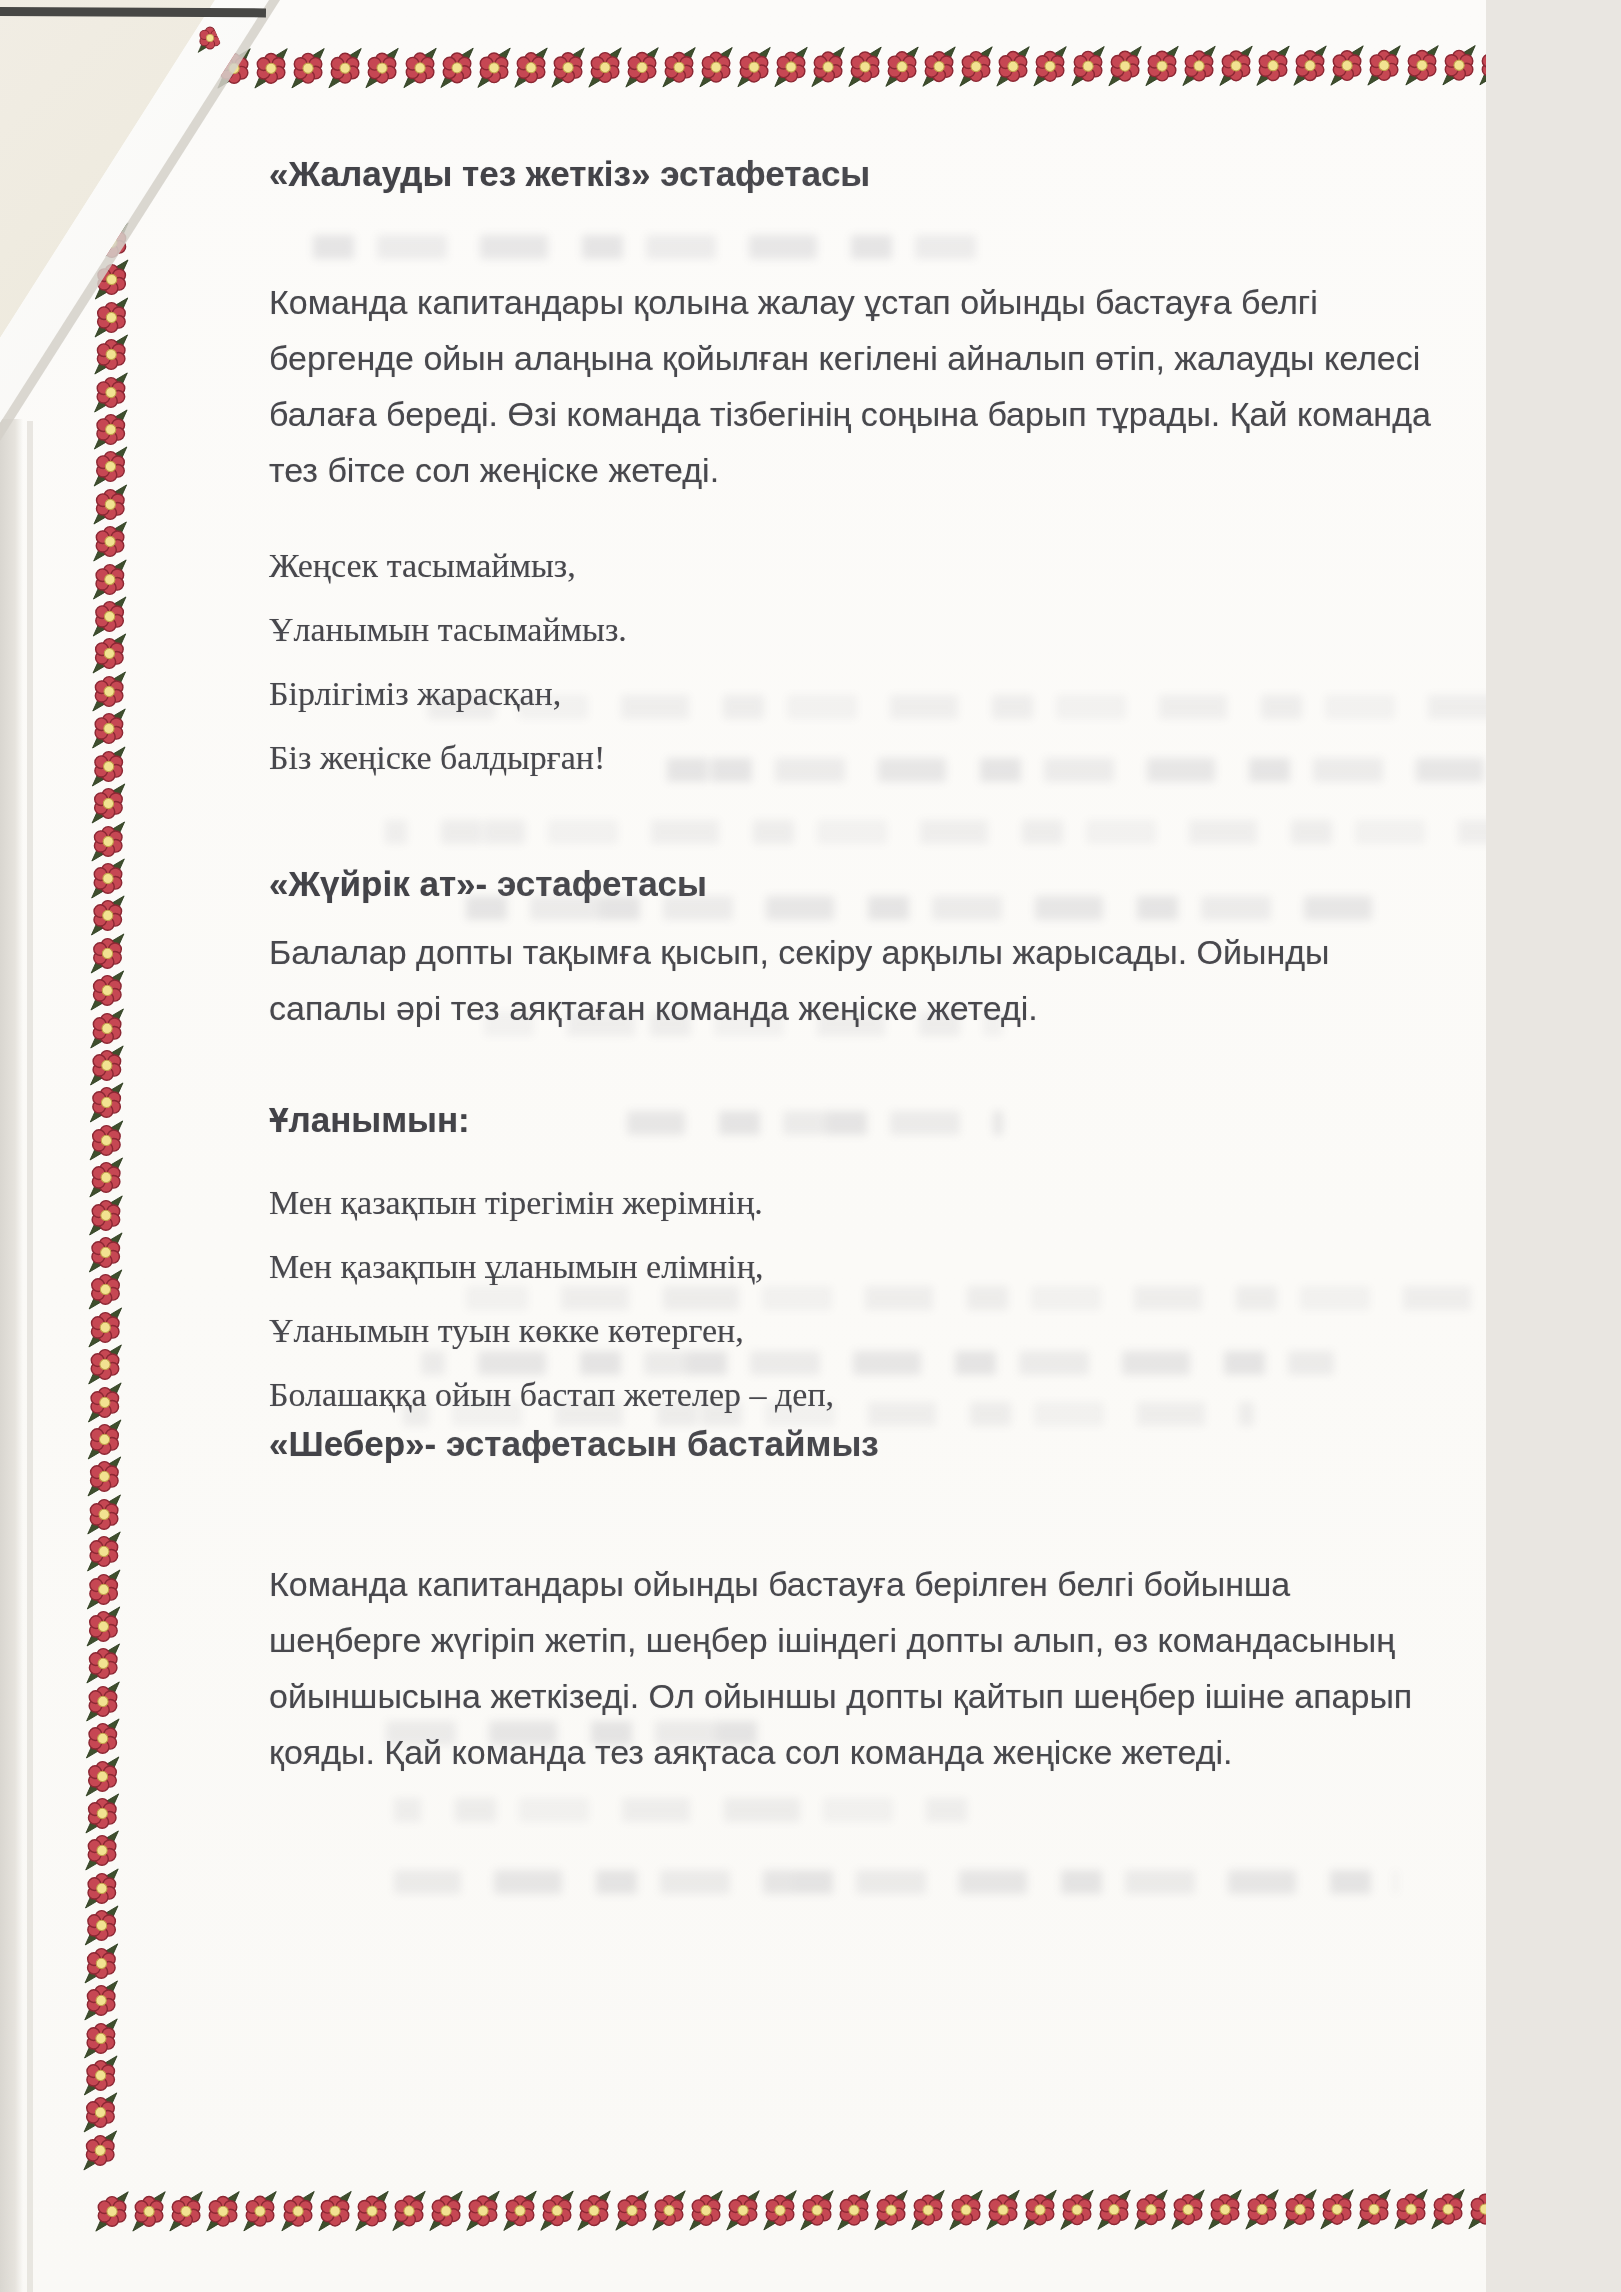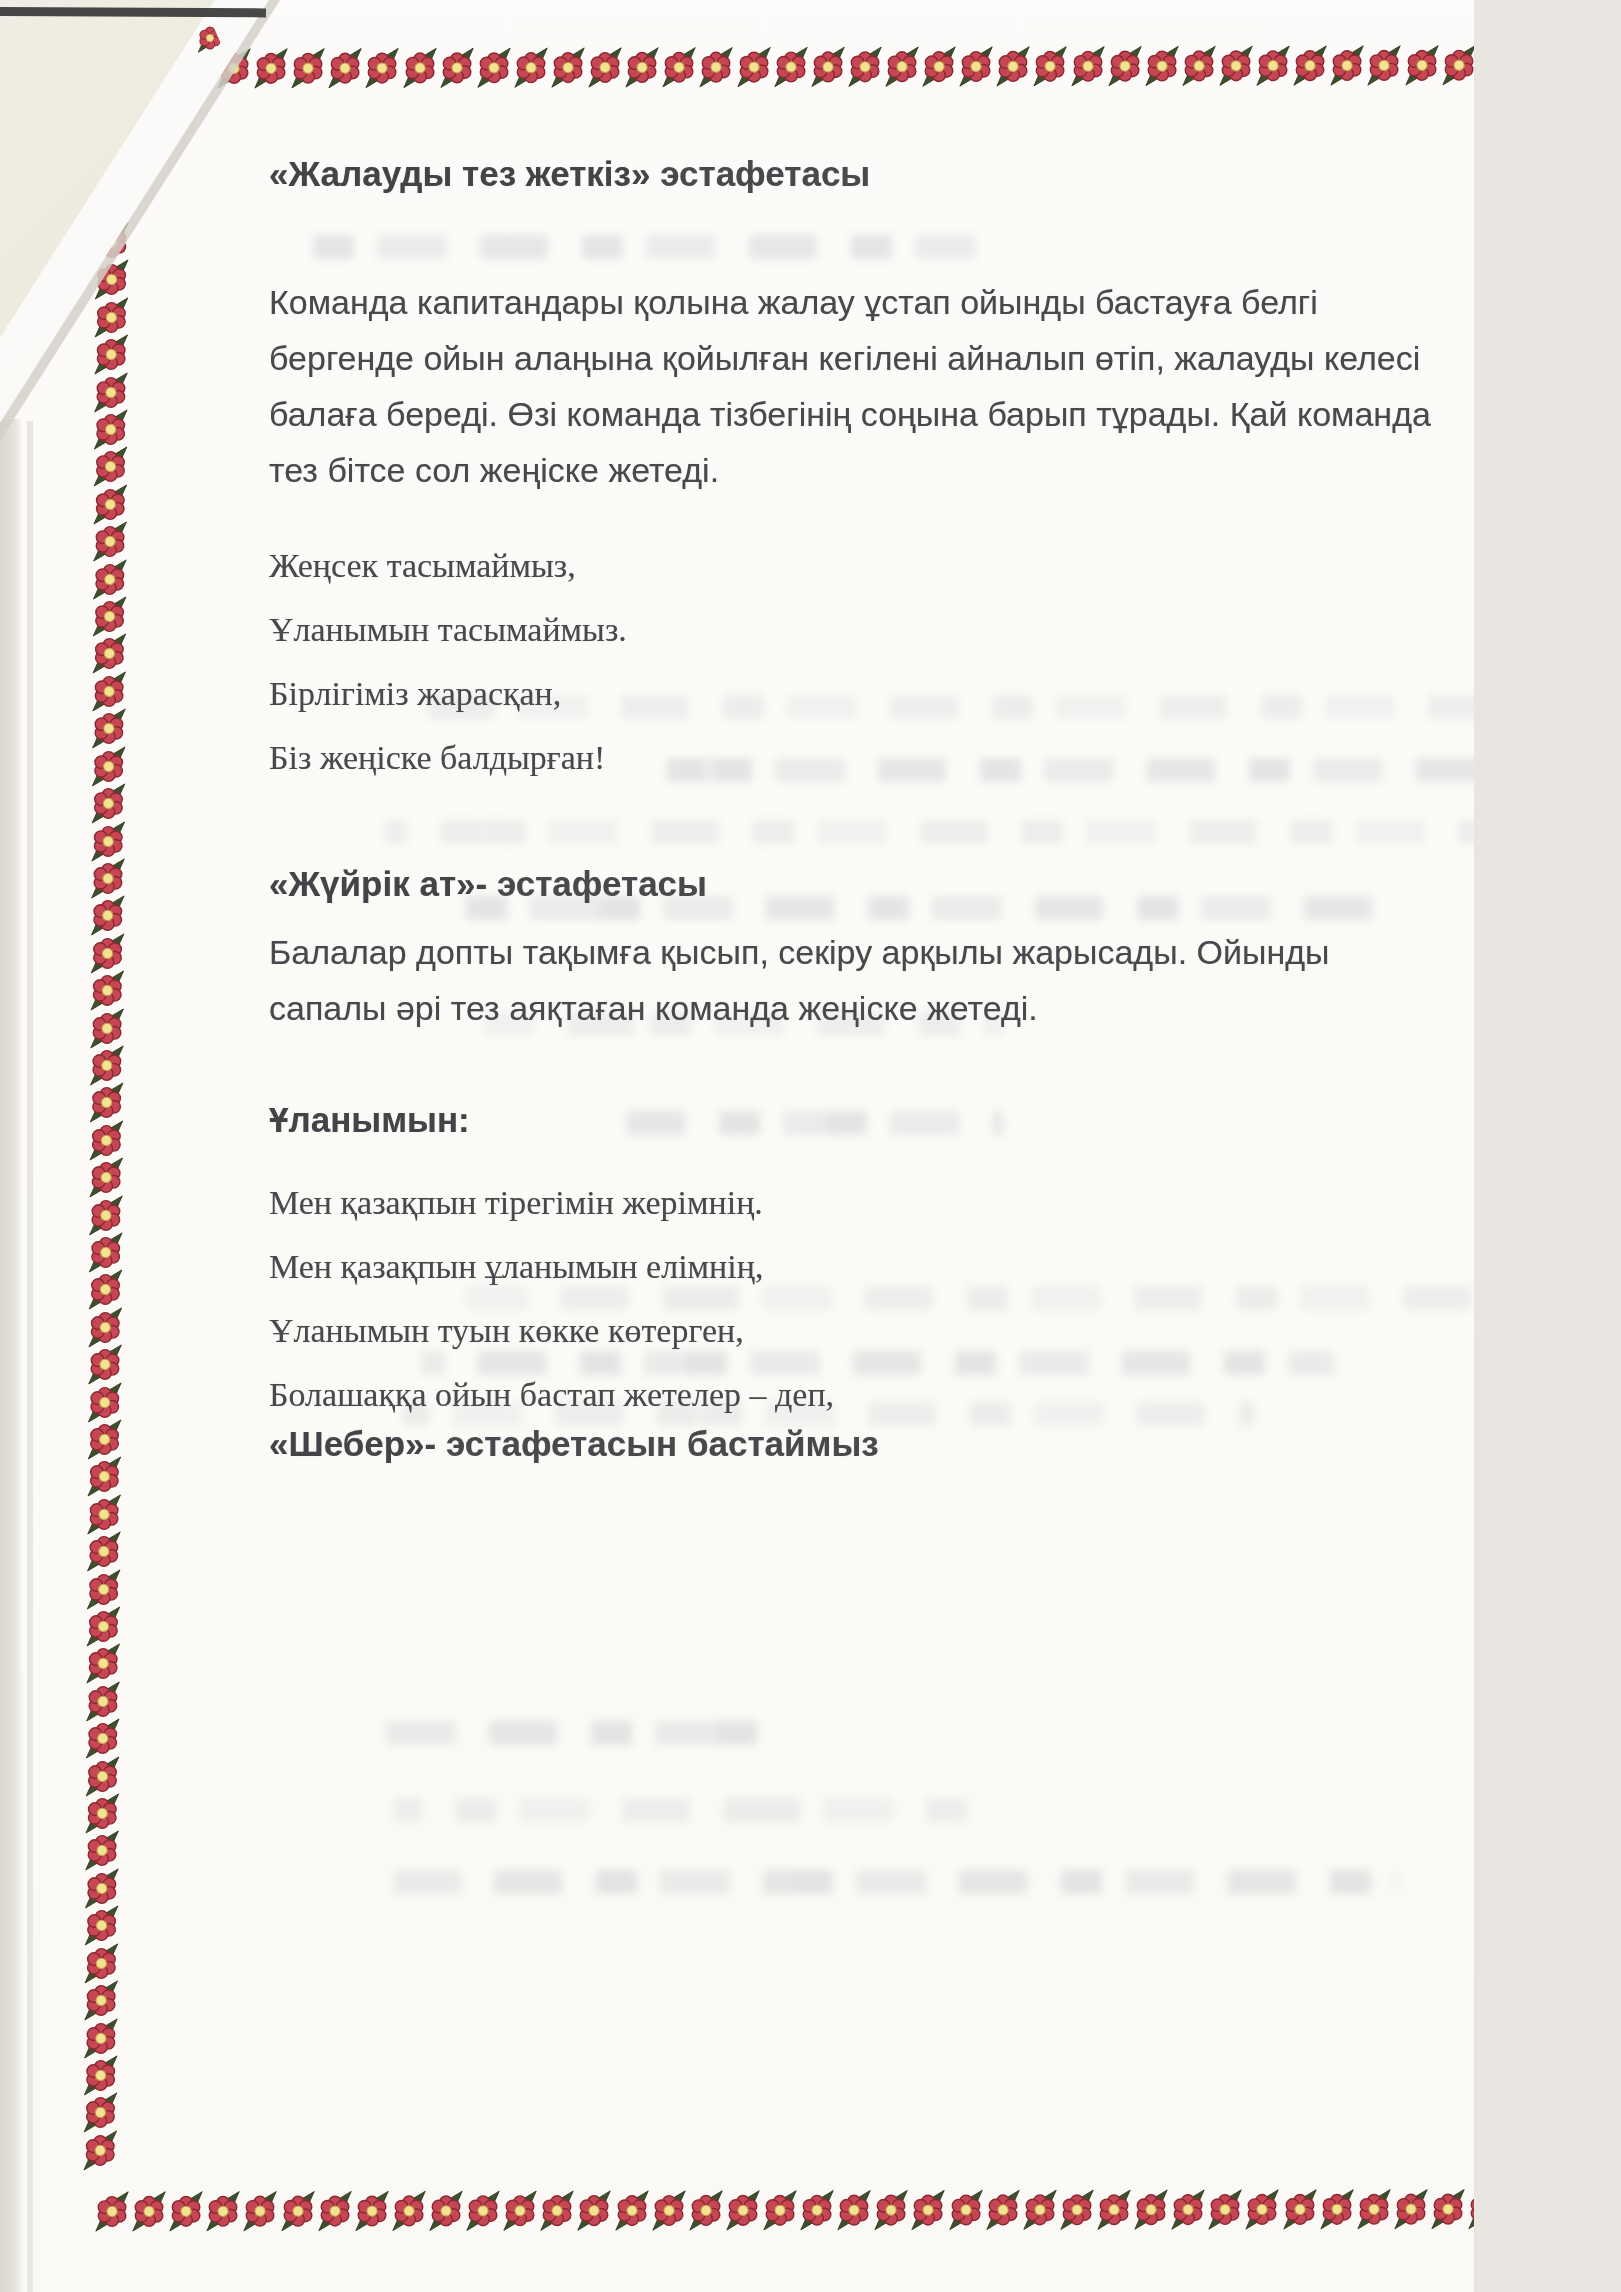--- a/index.html
+++ b/index.html
@@ -4,20 +4,21 @@
 <style>
   html,body{margin:0;padding:0;}
   body{
     width:1621px;height:2293px;
     background:#e9e6e1;
     font-family:"Liberation Sans","DejaVu Sans",sans-serif;
   }
   .page{
     position:relative;width:1474px;height:2293px;overflow:hidden;
     background:linear-gradient(180deg,#fcfbf9 0%,#fbfaf7 55%,#faf9f6 100%);
+    padding-left:12px;
   }
   
   .border{position:absolute;display:flex;}
   .border svg{flex:0 0 auto;}
   .border-top{left:215px;top:48px;flex-direction:row;transform:rotate(-0.15deg);transform-origin:0 0;}
   .border-bottom{left:93px;top:2191px;flex-direction:row;transform:rotate(-0.1deg);transform-origin:0 0;}
   .border-top svg,.border-bottom svg{margin-right:-0.9px;}
   .border-left{left:93px;top:222px;flex-direction:column;transform:rotate(0.35deg);transform-origin:19px 0;}
   .border-right{left:1562px;top:86px;flex-direction:column;transform:rotate(0.95deg);transform-origin:19px 0;}
   .border-left svg,.border-right svg{margin-bottom:-3.6px;}
@@ -2539,20 +2540,24 @@
 
   <div class="verse v2">
     <p>Мен қазақпын тірегімін жерімнің.</p>
     <p>Мен қазақпын ұланымын елімнің,</p>
     <p>Ұланымын туын көкке көтерген,</p>
     <p>Болашаққа ойын бастап жетелер – деп,</p>
   </div>
 
   <h2 class="h2 h-sheber"><b>«Шебер»-</b><span> эстафетасын бастаймыз</span></h2>
 
+  <p class="txt p3">Команда капитандары ойынды бастауға берілген белгі бойынша
+шеңберге жүгіріп жетіп, шеңбер ішіндегі допты алып, өз командасының
+ойыншысына жеткізеді. Ол ойыншы допты қайтып шеңбер ішіне апарып
+қояды. Қай команда тез аяқтаса сол команда жеңіске жетеді.</p>
 
   <div class="left-strip"></div>
   <div class="edge-line"></div>
   <div class="fold-cream"></div>
   <div class="fold-band"></div>
   <div class="fold-grayline"></div>
   <div class="fold-topline"></div>
   <div class="fold-fragment"><svg width="38" height="41" viewBox="0 0 44 48">
         <polygon points="21,13 41,1 33,19" fill="#3f4f2d" stroke="#2a3a1d" stroke-width="1"></polygon>
         <polygon points="23,35 3,47 11,29" fill="#3f4f2d" stroke="#2a3a1d" stroke-width="1"></polygon>

